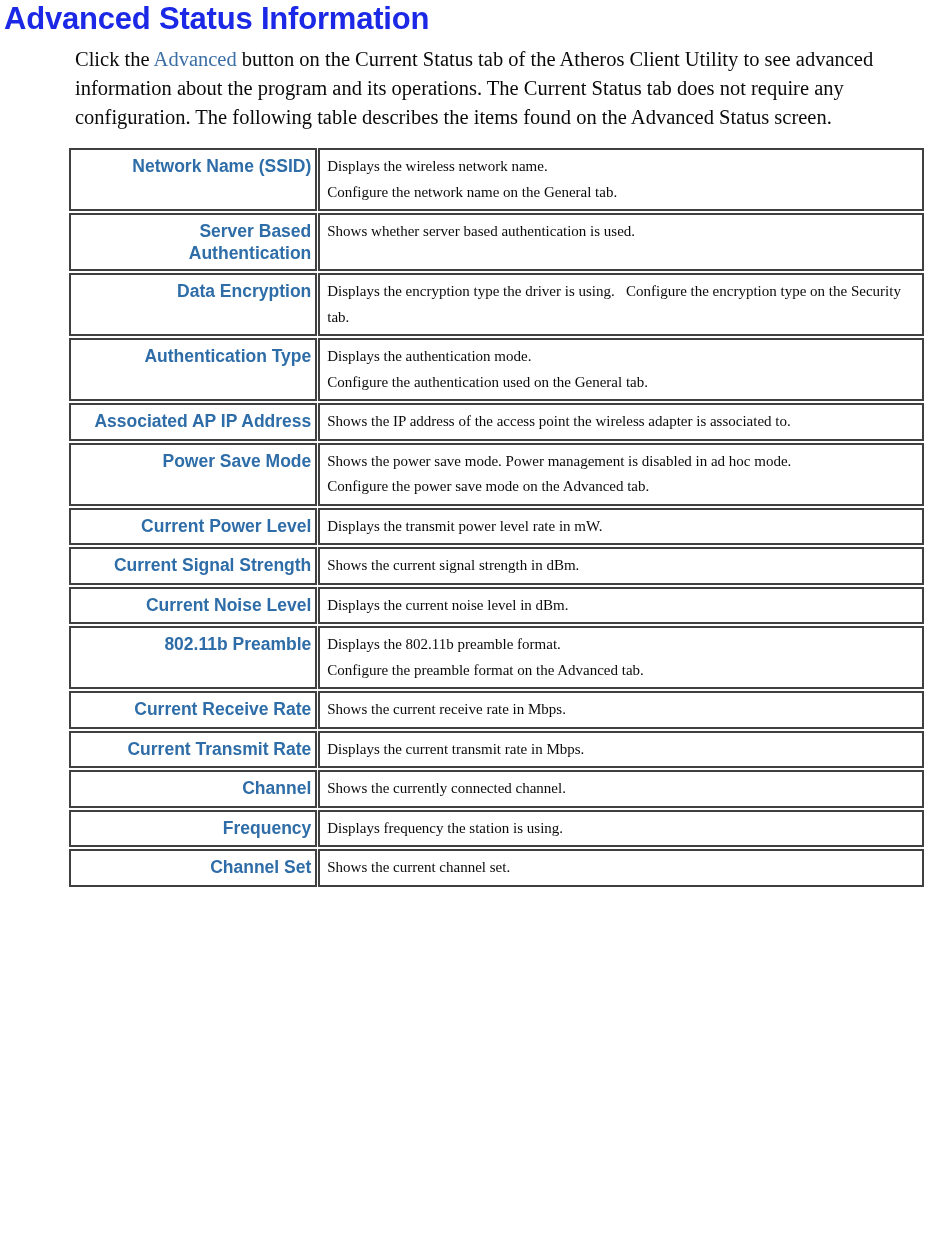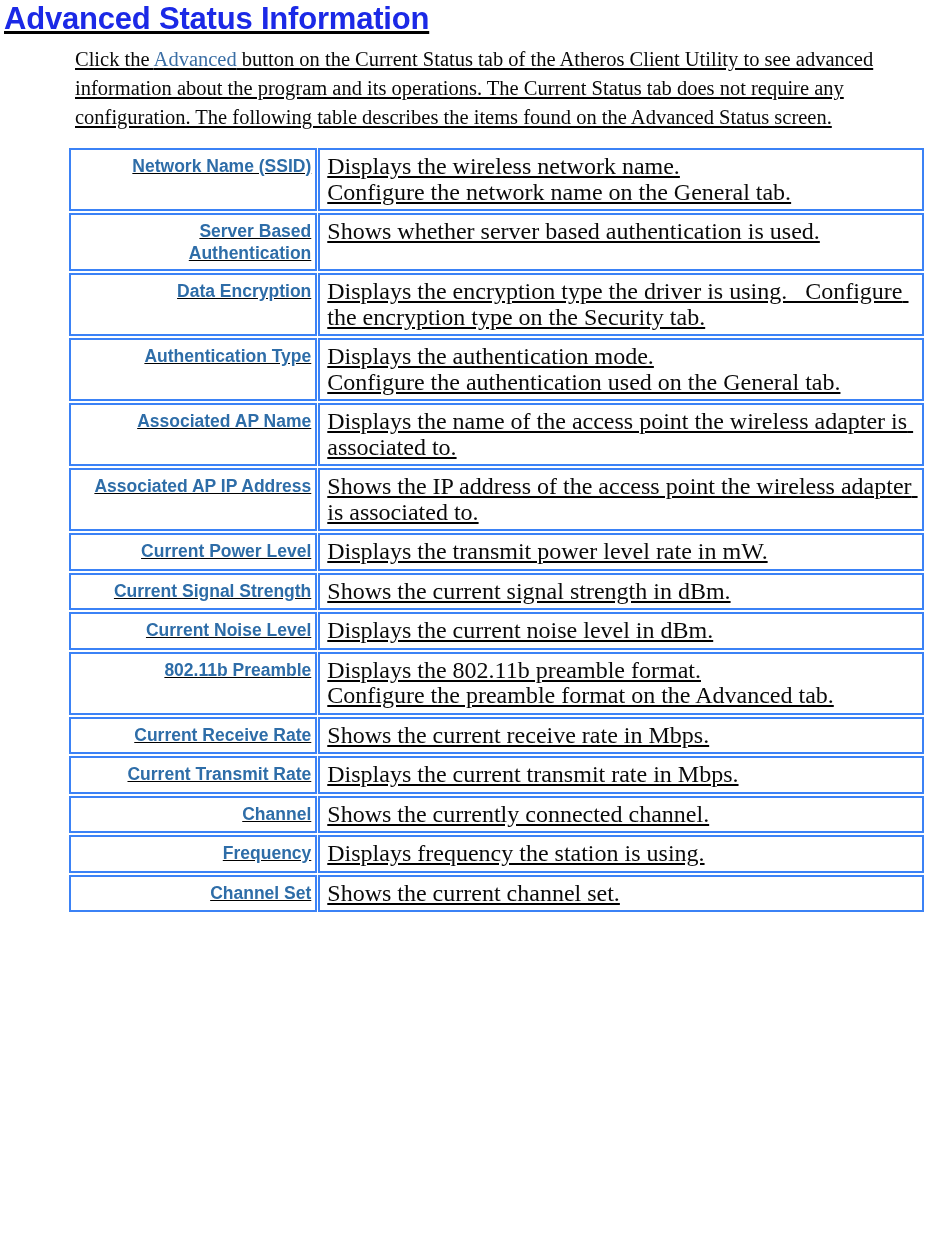--- a/index.html
+++ b/index.html
@@ -15,21 +15,20 @@
     font-family: "Liberation Serif", "DejaVu Serif", serif;
     color: #000000;
     -webkit-font-smoothing: antialiased;
   }
 
   #page {
     position: relative;
     width: 934px;
     height: 1237px;
     overflow: hidden;
-    text-decoration: underline;
   }
 
   
   .page-title {
     font-family: "Liberation Sans", "DejaVu Sans", sans-serif;
     font-weight: bold;
     font-size: 31px;
     line-height: 34px;
     color: #1b29e6;
     margin: 0;
@@ -53,39 +52,39 @@
 
   
   .status-table {
     margin: 14px 0 0 68px;
     width: 857px;
     border-collapse: separate;
     border-spacing: 1px 2px;
     table-layout: fixed;
   }
   .status-table td {
-    border: 2px solid #3b82f6;
+    border: 2px solid #404040;
     vertical-align: top;
     background: #ffffff;
   }
   .status-table col.c-label { width: 248px; }
   .status-table col.c-desc  { width: 605px; }
 
   td.label-cell {
     font-family: "Liberation Sans", "DejaVu Sans", sans-serif;
     font-weight: bold;
     font-size: 17.5px;
     line-height: 22px;
     color: #2e6da8;
     text-align: right;
     padding: 5px 4px 5px 6px;
   }
   td.desc-cell {
     font-family: "Liberation Serif", "DejaVu Serif", serif;
-    font-size: 24px;
+    font-size: 15px;
     line-height: 25.5px;
     color: #0a0a0a;
     text-align: left;
     padding: 4px 6px 4px 7px;
   }
   td.desc-cell .line { display: block; white-space: pre-wrap; }
 </style>
 </head>
 <body>
 
@@ -121,29 +120,30 @@
           </td>
         </tr>
         <tr>
           <td class="label-cell">Authentication Type</td>
           <td class="desc-cell">
             <span class="line">Displays the authentication mode.</span>
             <span class="line">Configure the authentication used on the General tab.</span>
           </td>
         </tr>
         <tr>
-          <td class="label-cell">Associated AP Name</td>
-          <td class="desc-cell">
-            <span class="line">Displays the name of the access point the wireless adapter is associated to.</span>
-          </td>
-        </tr>
-        <tr>
           <td class="label-cell">Associated AP IP Address</td>
           <td class="desc-cell">
             <span class="line">Shows the IP address of the access point the wireless adapter is associated to.</span>
+          </td>
+        </tr>
+        <tr>
+          <td class="label-cell">Power Save Mode</td>
+          <td class="desc-cell">
+            <span class="line">Shows the power save mode. Power management is disabled in ad hoc mode.</span>
+            <span class="line">Configure the power save mode on the Advanced tab.</span>
           </td>
         </tr>
         <tr>
           <td class="label-cell">Current Power Level</td>
           <td class="desc-cell">
             <span class="line">Displays the transmit power level rate in mW.</span>
           </td>
         </tr>
         <tr>
           <td class="label-cell">Current Signal Strength</td>

